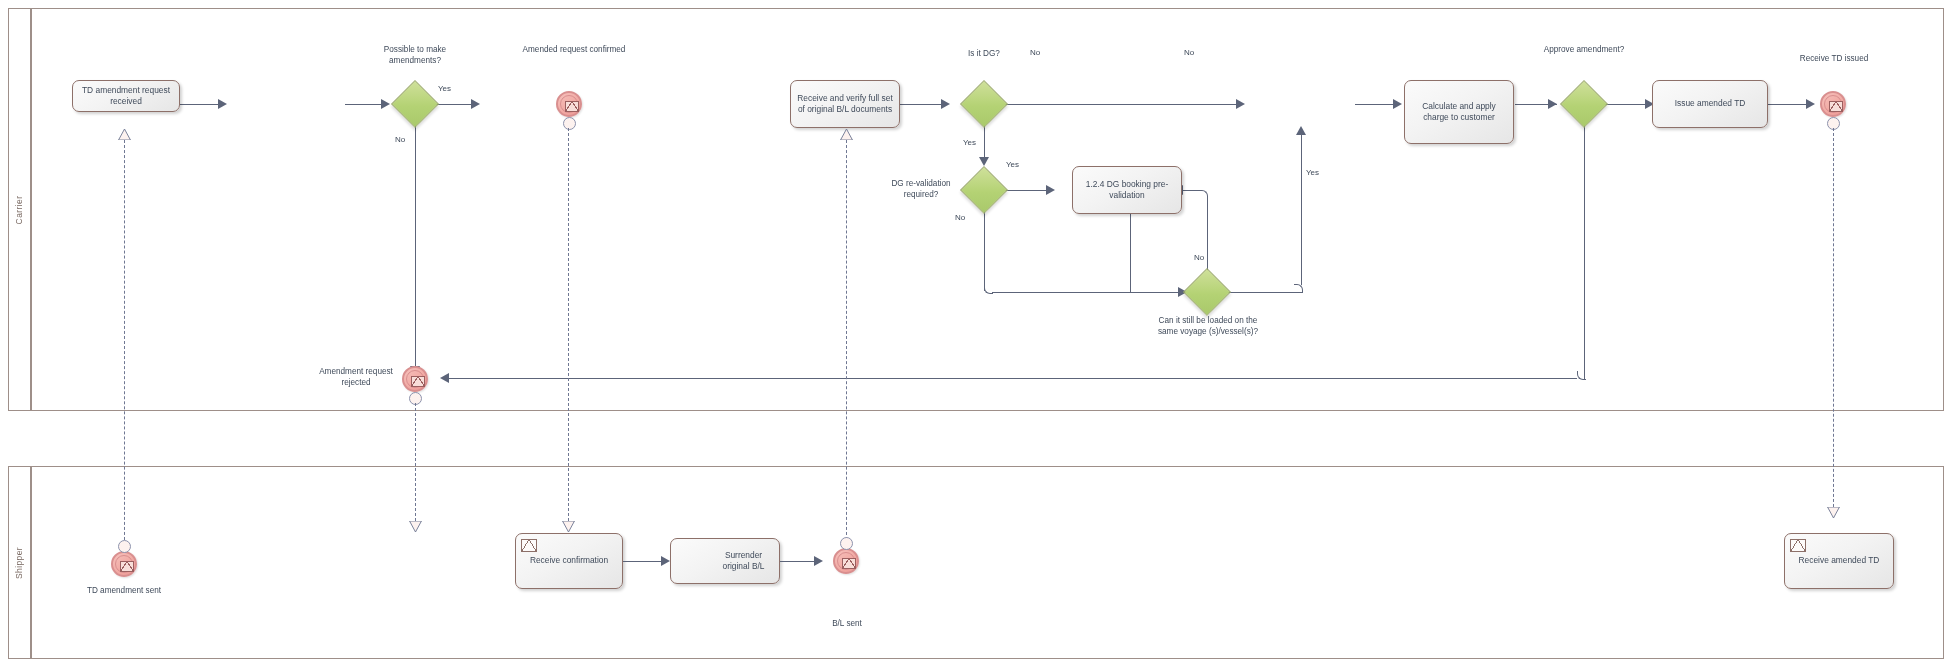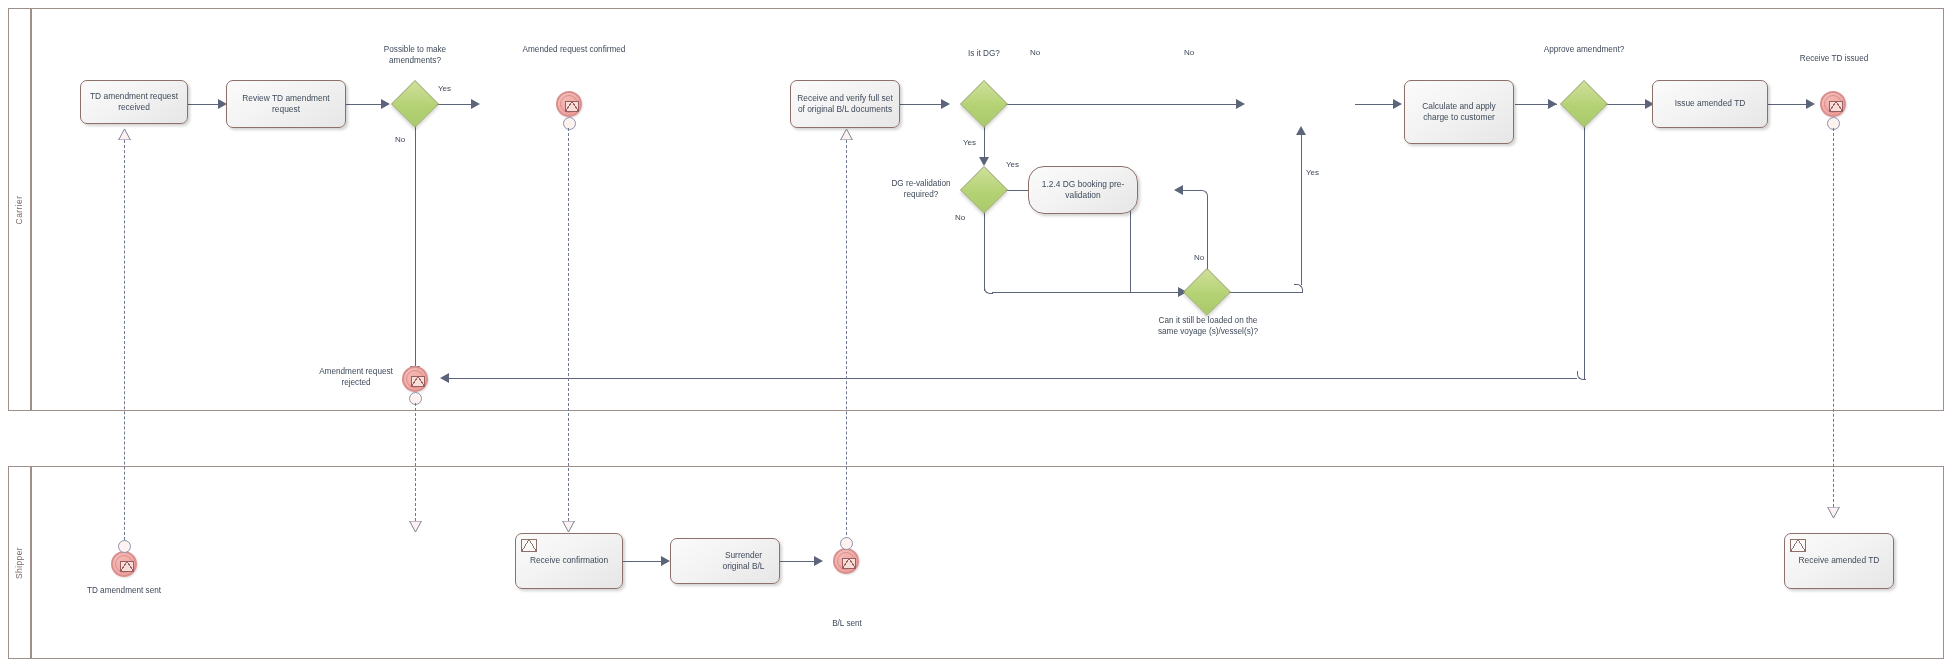--- a/index.html
+++ b/index.html
@@ -136,30 +136,27 @@
   <div class="arrow ar-r" style="left:1645px;top:99px;"></div>
 
   <div class="seq h" style="left:1768px;top:104px;width:45px;"></div>
   <div class="arrow ar-r" style="left:1806px;top:99px;"></div>
 
   <div class="seq v" style="left:1584px;top:122px;height:257px;"></div>
   <div class="corner" style="left:1577px;top:371px;width:8px;height:8px;"></div>
   <div class="seq h" style="left:446px;top:378px;width:1131px;"></div>
   <div class="arrow ar-l" style="left:440px;top:373px;"></div>
 
-  <div class="task" style="left:80px;top:80px;width:108px;height:44px;">
+  <div class="task" style="left:72px;top:80px;width:108px;height:32px;">
     <span class="tl">TD amendment request received</span>
-  </div>
-  <div class="task" style="left:226px;top:80px;width:120px;height:48px;">
-    <span class="tl">Review TD amendment request</span>
   </div>
   <div class="task" style="left:790px;top:80px;width:110px;height:48px;">
     <span class="tl">Receive and verify full set of original B/L documents</span>
   </div>
-  <div class="task" style="left:1028px;top:166px;width:110px;height:48px;border-radius:16px;">
+  <div class="task" style="left:1072px;top:166px;width:110px;height:48px;">
     <span class="tl">1.2.4 DG booking pre-validation</span>
   </div>
   <div class="task" style="left:1404px;top:80px;width:110px;height:64px;">
     <span class="tl">Calculate and apply charge to customer</span>
   </div>
   <div class="task" style="left:1652px;top:80px;width:116px;height:48px;">
     <span class="tl">Issue amended TD</span>
   </div>
 
   <div class="gw" style="left:398px;top:87px;"></div>

